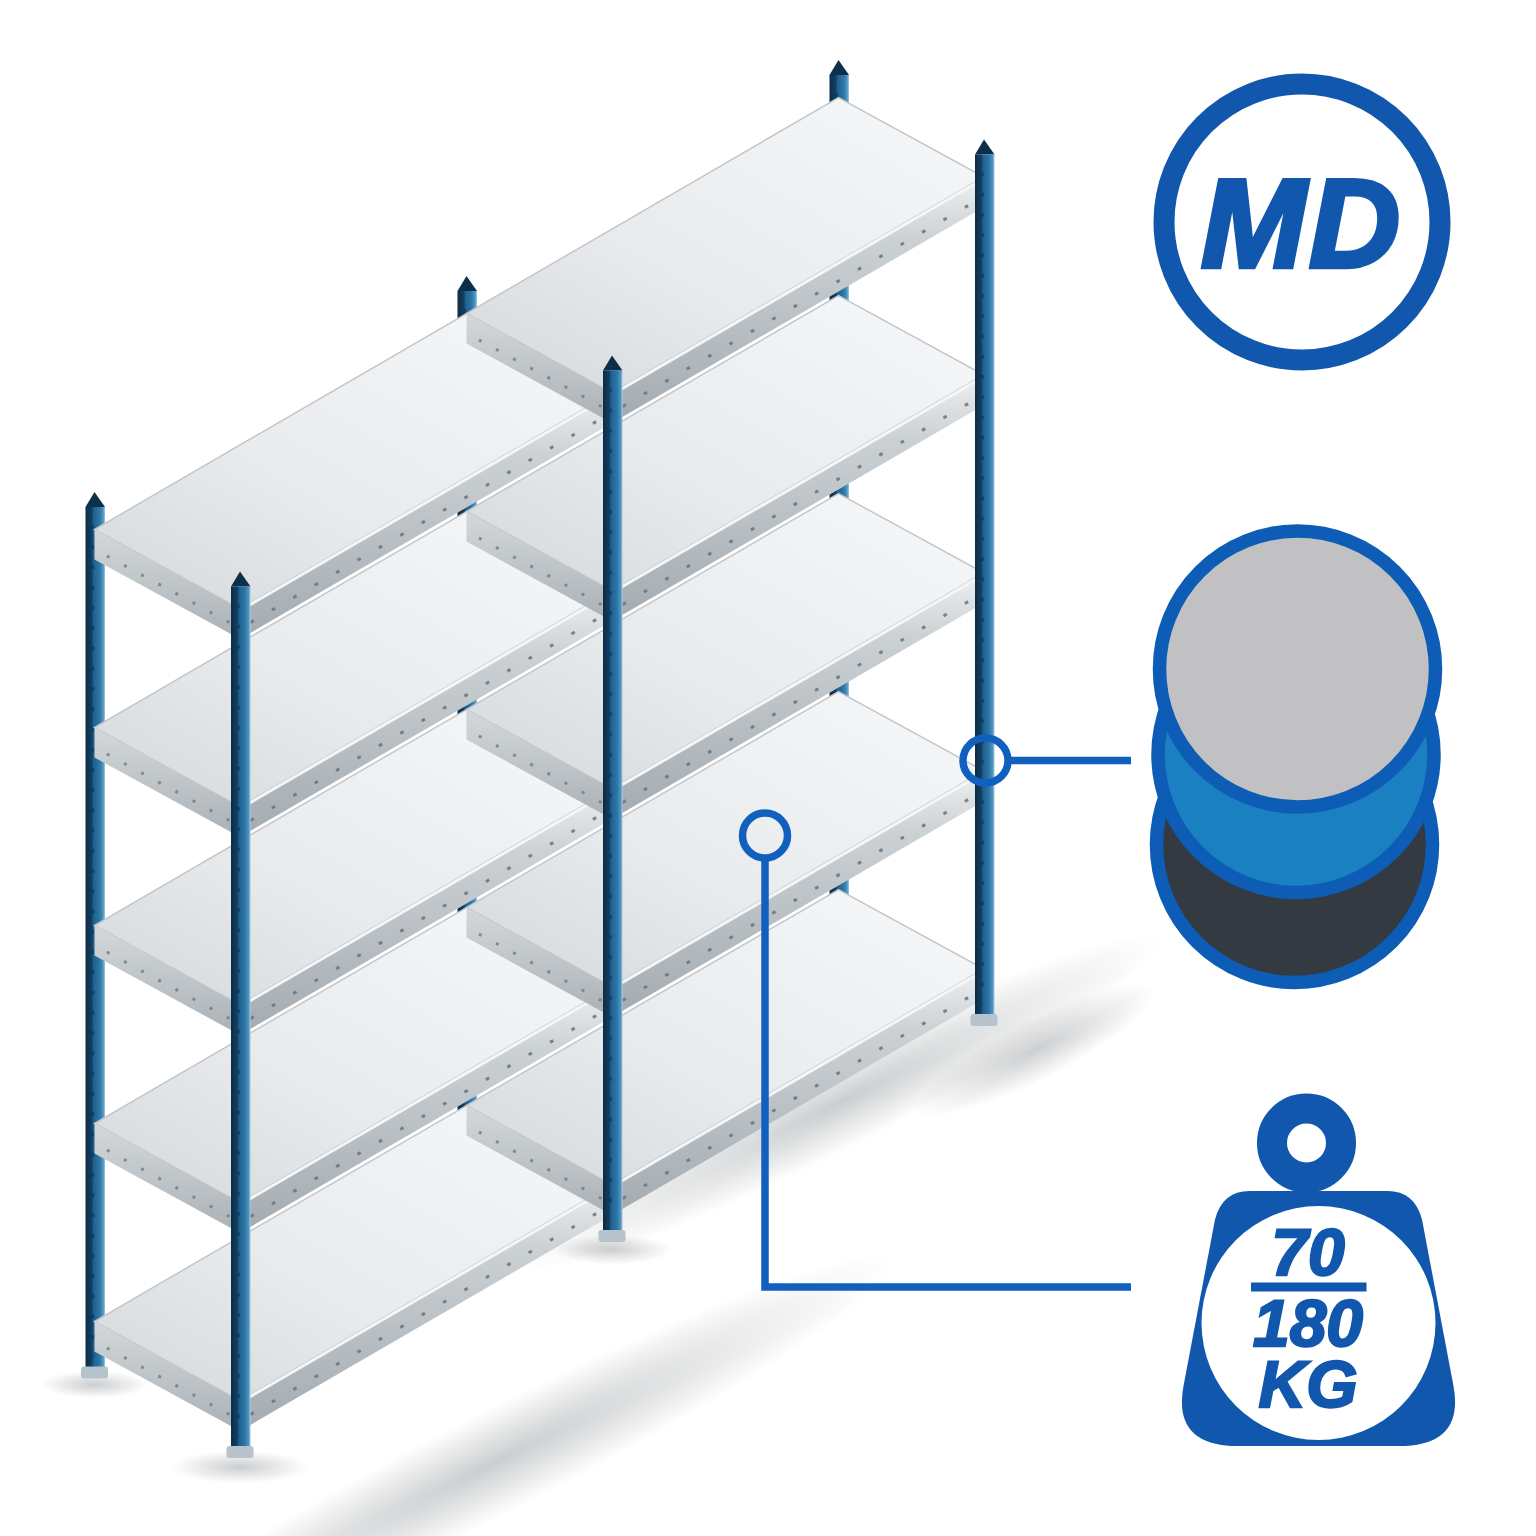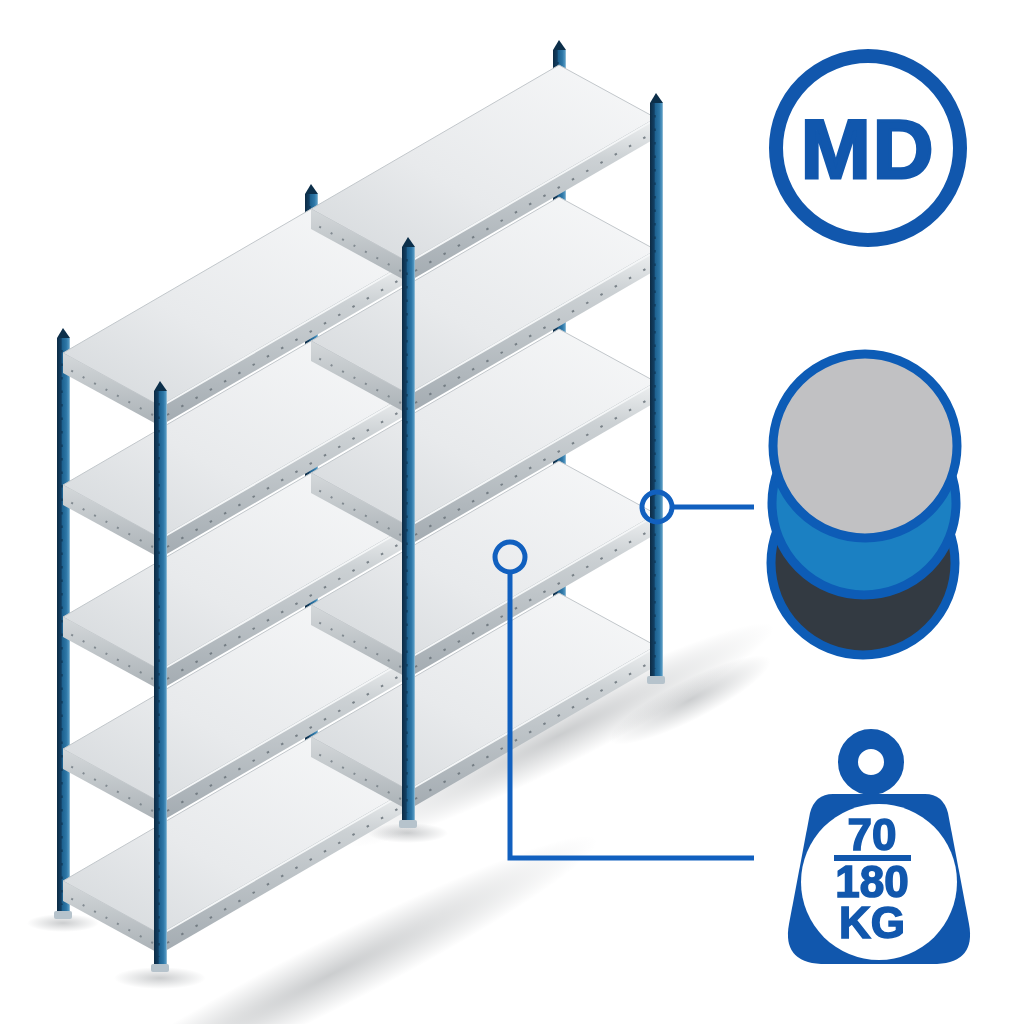--- a/index.html
+++ b/index.html
@@ -1,17 +1,17 @@
 <!DOCTYPE html>
 <html><head>
 <meta charset="utf-8">
 <style>
   html,body{margin:0;padding:0;background:#fff;}
   .canvas{position:relative;width:1024px;height:1024px;background:#fff;overflow:hidden;
-          font-family:"Liberation Sans",sans-serif;}
+          font-family:"Liberation Sans",sans-serif;font-style:italic;}
   svg{position:absolute;left:0;top:0;}
   .post-rect{fill:url(#postGrad);}
   .post-cap{fill:#0c2f4a;}
   .post-dots{stroke:#0b2e4a;stroke-width:2;stroke-dasharray:2.5 11;opacity:.5;fill:none;}
   .post-foot{fill:#b6c3cc;}
   .shelf-top{fill:url(#topGrad);stroke:#c2c7cb;stroke-width:1;}
   .shelf-beam{fill:url(#beamGrad);}
   .shelf-cap{fill:url(#sideGrad);}
   .shelf-hi{stroke:#f4f6f7;stroke-width:2;}
   .rivets{stroke:#6a737a;stroke-width:2;stroke-dasharray:2.5 14;opacity:.85;fill:none;}

